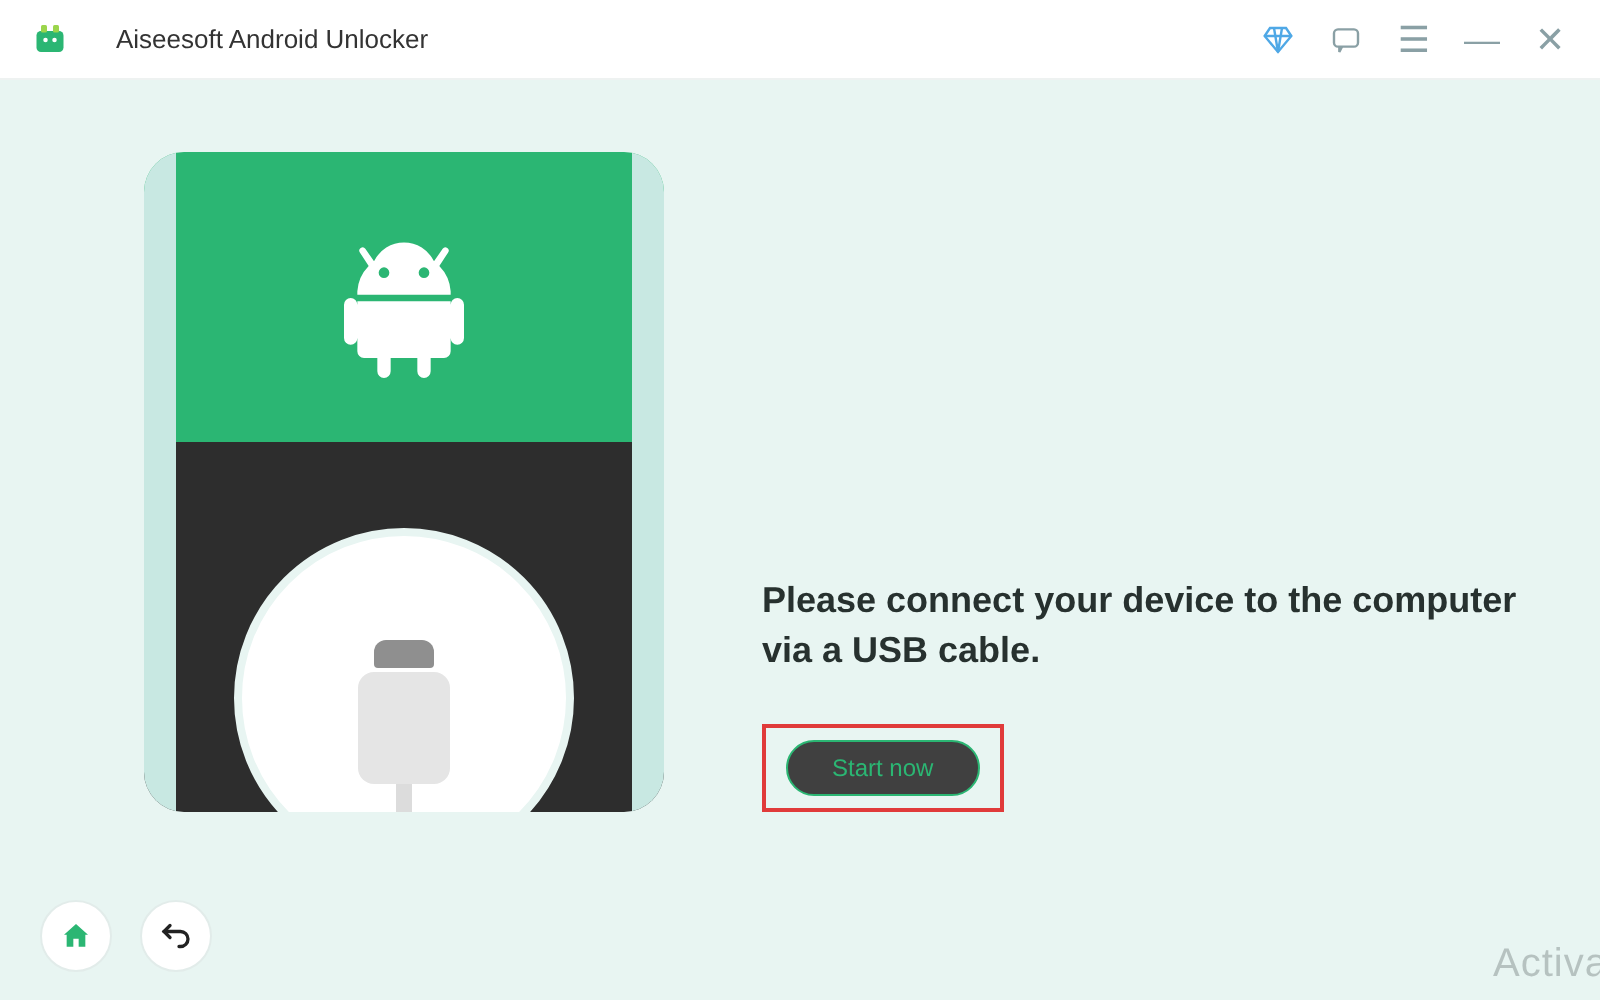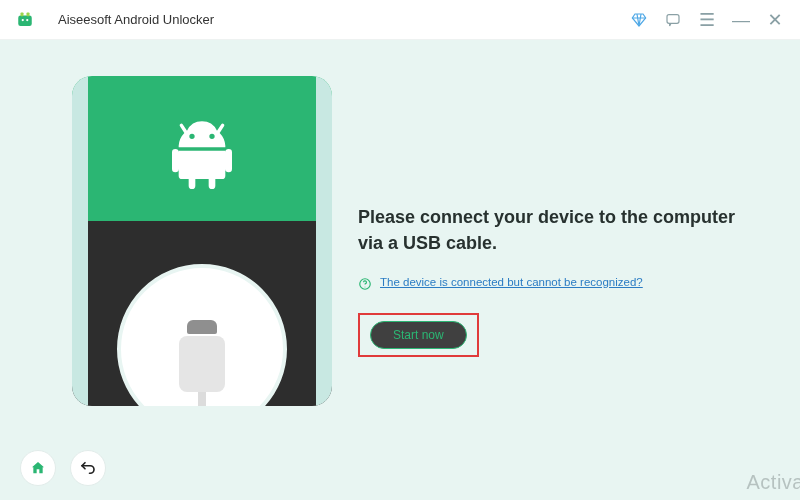--- a/index.html
+++ b/index.html
@@ -42,22 +42,22 @@
     height: 18px;
     cursor: pointer;
   }
   .tb-icon.gem { color: #4fa8e6; }
   .tb-text-icon { font-size: 18px; line-height: 1; }
 
   
   .main {
     display: flex;
     padding: 36px 40px 24px 72px;
-    gap: 26px;
-    align-items: center;
+    gap: 49px;
+    align-items: flex-end;
   }
 
   
   .illus-card {
     width: 260px;
     height: 330px;
     border-radius: 20px;
     position: relative;
     overflow: hidden;
     flex-shrink: 0;
@@ -255,30 +255,20 @@
         <div class="plug-tip"></div>
         <div class="plug-body"></div>
         <div class="plug-cable"></div>
       </div>
     </div>
   </div>
 
   <div class="content">
     <h2 class="heading">Please connect your device to the computer via a USB cable.</h2>
 
-    <div class="help-row">
-      <span class="help-ic">
-        <svg width="14" height="14" viewBox="0 0 24 24" fill="none" stroke="#2bb673" stroke-width="2">
-          <circle cx="12" cy="12" r="9"></circle>
-          <path d="M9.5 9a2.5 2.5 0 1 1 3.5 2.3c-.8.4-1 1-1 1.7"></path>
-          <circle cx="12" cy="17" r="0.8" fill="#2bb673" stroke="none"></circle>
-        </svg>
-      </span>
-      <a class="help-link">The device is connected but cannot be recognized?</a>
-    </div>
 
 
     <div class="highlight-box">
       <button class="start-btn">Start now</button>
     </div>
   </div>
 </div>
 
 <div class="footer">
   <div class="circle-btn">

